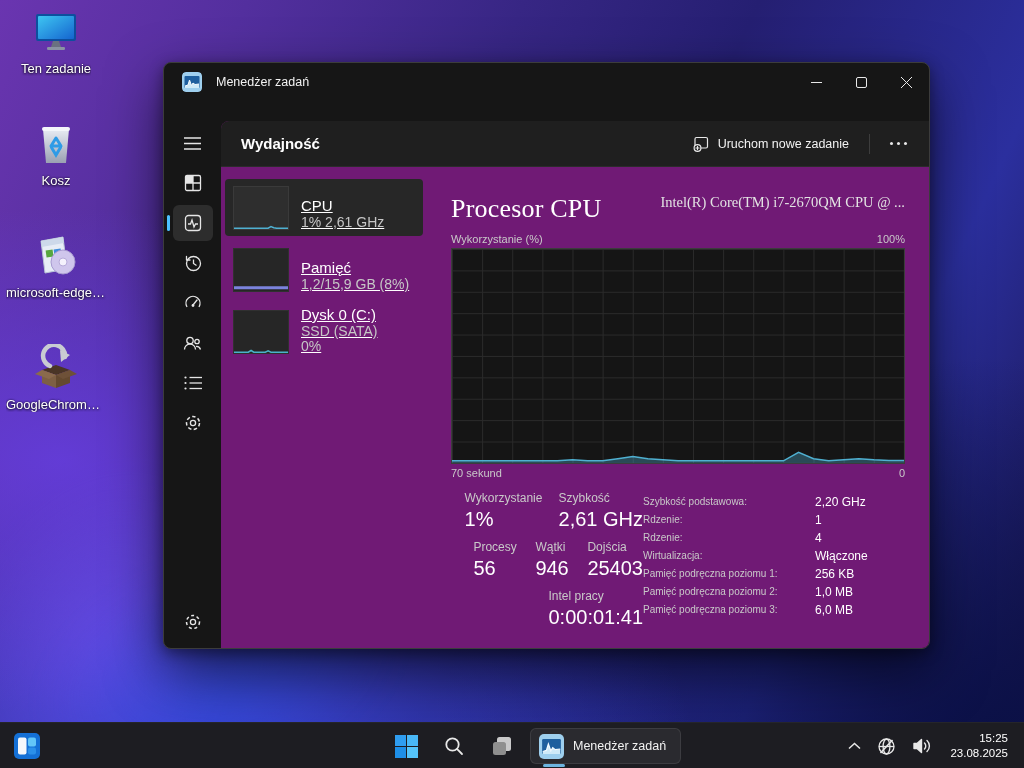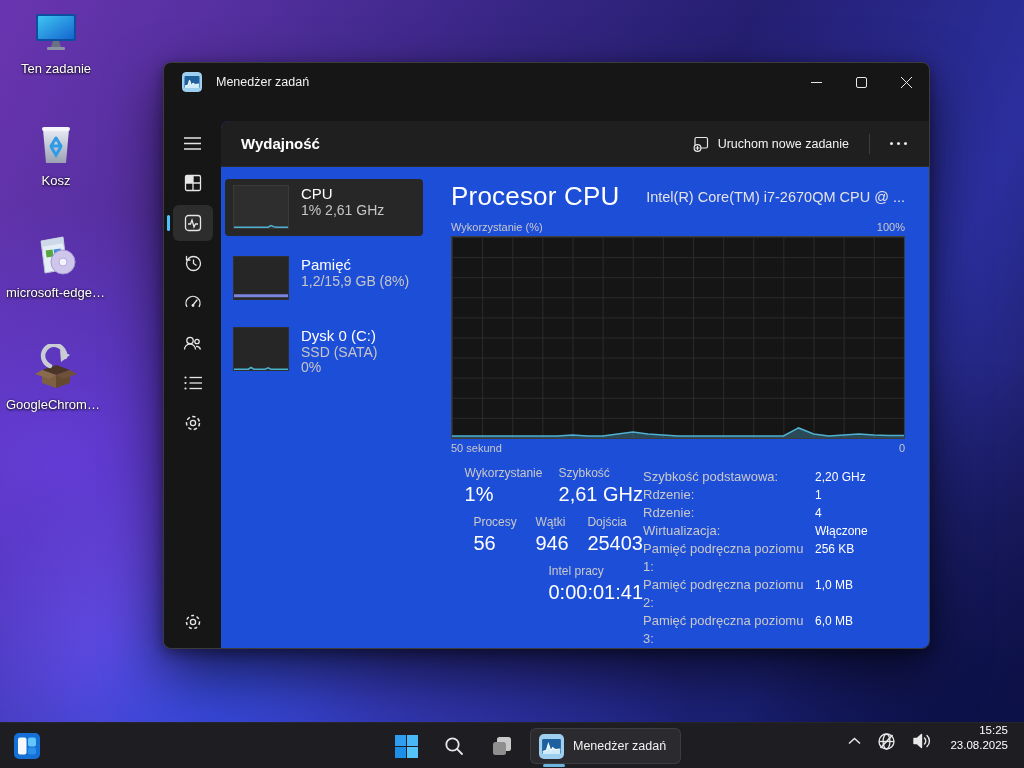--- a/index.html
+++ b/index.html
@@ -41,43 +41,43 @@
   .rail { width:57px; flex:0 0 auto; display:flex; flex-direction:column; align-items:center; }
   .rail-btn { width:40px; height:36px; border-radius:6px; display:flex; align-items:center; justify-content:center; position:relative; }
   .rail-btn svg { stroke:#e6e6e6; }
   .rail-btn.selected { background:#2d2d2d; }
   .rail-btn.selected::before { content:""; position:absolute; left:-6px; top:10px; width:3px; height:16px; border-radius:2px; background:#4cc2ff; }
   .rail .hamburger { margin-top:24px; }
   .rail .navlist { margin-top:4px; display:flex; flex-direction:column; gap:4px; }
   .rail .spacer { flex:1; }
   .rail .settings { margin-bottom:8px; }
 
-  .content { flex:1; margin-top:20px; background:#1d4ed8; border-top-left-radius:8px; display:flex; flex-direction:column; min-width:0; }
+  .content { flex:1; margin-top:20px; background:#701a75; border-top-left-radius:8px; display:flex; flex-direction:column; min-width:0; }
   .page-header { height:46px; flex:0 0 auto; background:#1f1f1f; border-top-left-radius:8px; border-bottom:1px solid #2b2b2b;
     display:flex; align-items:center; }
   .page-title { margin-left:20px; font-size:15px; font-weight:700; }
   .header-actions { margin-left:auto; display:flex; align-items:center; margin-right:12px; gap:10px; }
   .run-task-btn { display:flex; align-items:center; gap:9px; padding:6px 10px; border-radius:4px; font-size:12.5px; color:#f2f2f2; }
   .hdr-sep { width:1px; height:20px; background:#3d3d3d; }
   .more-btn { padding:6px 10px; border-radius:4px; display:flex; gap:4px; align-items:center; }
   .more-btn .dot { width:3px; height:3px; border-radius:50%; background:#e8e8e8; }
 
   .main-row { flex:1; display:flex; padding:12px 24px 0 4px; min-height:0; }
   .perf-list { width:198px; flex:0 0 auto; }
-  .perf-item { height:57px; border-radius:4px; margin-bottom:14px; padding:6px 8px; display:flex; align-items:flex-start; }
+  .perf-item { height:57px; border-radius:4px; margin-bottom:5px; padding:6px 8px; display:flex; align-items:flex-end;text-decoration:underline; }
   .perf-item.selected { background:#272727; }
   .mini-graph { width:56px; height:44px; background:#262626; border:1px solid #303030; flex:0 0 auto; }
   .perf-item.selected .mini-graph { background:#2e2e2e; border-color:#3a3a3a; }
   .mini-graph svg { width:100%; height:100%; display:block; }
   .perf-text { margin-left:12px; min-width:0; }
   .perf-name { font-size:15px; color:#fff; line-height:18px; }
   .perf-detail { font-size:14px; color:#c6c6c6; line-height:15px; }
 
   .details { flex:1; margin-left:28px; min-width:0; display:flex; flex-direction:column; }
-  .detail-title-row { display:flex; align-items:center; margin-top:2px; }
+  .detail-title-row { display:flex; align-items:flex-start; margin-top:15px;font-family:Liberation Serif, serif; }
   .detail-title { font-size:26px; font-weight:300; letter-spacing:.2px; }
   .detail-subtitle { margin-left:auto; font-size:14.5px; color:#e3e3e3; white-space:nowrap; }
   .chart-head, .chart-foot { display:flex; justify-content:space-between; font-size:11px; color:#c9c9c9; }
   .chart-head { margin-top:9px; }
   .chart-foot { margin-top:3px; }
   .chart { margin-top:3px; height:216px; position:relative; border:1px solid #3c3c3c; background:#151515;
     background-image:
       linear-gradient(to right, #2a2a2a 1px, transparent 1px),
       linear-gradient(to bottom, #2a2a2a 1px, transparent 1px);
     background-size:6.667% 10%; }
@@ -85,34 +85,34 @@
 
   .stats-row { display:flex; margin-top:12px; }
   .stats-block { width:192px; flex:0 0 auto; }
   .stat-group { display:flex; margin-bottom:9px;justify-content:flex-end; }
   .stat { }
   .stat .s-label { font-size:12px; color:#c9c9c9; }
   .stat .s-value { font-size:20px; font-weight:300; color:#fff; margin-top:3px; }
   .w94{width:94px;} .w62{width:62px;} .w52{width:52px;}
   .specs-block { flex:1; padding-top:2px; }
   .spec-row { display:flex; line-height:18px; }
-  .spec-label { width:172px; flex:0 0 auto; font-size:13px; color:#c9c9c9; }
+  .spec-label { width:172px; flex:0 0 auto; font-size:10px; color:#c9c9c9; }
   .spec-value { font-size:12px; color:#fff; }
 
   
   .taskbar { position:absolute; left:0; right:0; bottom:0; height:46px; background:#1d1d22;
     border-top:1px solid rgba(255,255,255,.04); display:flex; align-items:center; }
   .tb-left { position:absolute; left:14px; top:10px; }
   .tb-center { position:absolute; left:386px; top:5px; display:flex; align-items:center; gap:8px; height:36px; }
   .tb-iconbtn { width:40px; height:36px; border-radius:6px; display:flex; align-items:center; justify-content:center; }
   .tm-taskbtn { height:36px; display:flex; align-items:center; gap:9px; padding:0 14px 0 8px; border-radius:6px;
     background:rgba(255,255,255,.06); border:1px solid rgba(255,255,255,.09); position:relative; }
   .tm-taskbtn .t-label { font-size:12.5px; color:#f2f2f2; white-space:nowrap; }
   .tm-taskbtn::after { content:""; position:absolute; left:12px; bottom:-4px; width:22px; height:3px; border-radius:2px; background:#6db5e0; }
-  .tray { position:absolute; right:8px; top:0; height:46px; display:flex; gap:4px; }
+  .tray { position:absolute; right:8px; top:0; height:46px; display:flex; align-items:center; gap:4px; }
   .tray-btn { height:36px; padding:0 6px; border-radius:6px; display:flex; align-items:center; justify-content:center; }
   .clock { text-align:right; font-size:11.5px; color:#fff; line-height:15px; padding:0 8px; }
 </style>
 </head>
 <body>
 
 <div class="wallpaper">
   <div class="ribbon r1"></div>
   <div class="ribbon r2"></div>
 </div>
@@ -353,21 +353,21 @@
             <span>Wykorzystanie (%)</span>
             <span>100%</span>
           </div>
           <div class="chart">
             <svg viewBox="0 0 100 100" preserveAspectRatio="none">
               <polygon id="cpu-fill" fill="rgba(79,176,209,0.35)" points="0,100 0.00,99 3.33,99 6.67,99 10.00,99 13.33,99 16.67,99 20.00,99 23.33,99 26.67,98.5 30.00,99 33.33,99 36.67,98 40.00,97 43.33,98 46.67,98.5 50.00,99 53.33,99 56.67,99 60.00,99 63.33,99 66.67,99 70.00,99 73.33,99 76.67,95 80.00,98 83.33,99 86.67,98.5 90.00,98 93.33,98.5 96.67,98.8 100.00,98.8 100,100"></polygon>
               <polyline id="cpu-line" fill="none" stroke="#4fb0d1" stroke-width="1.5" vector-effect="non-scaling-stroke" points="0.00,99 3.33,99 6.67,99 10.00,99 13.33,99 16.67,99 20.00,99 23.33,99 26.67,98.5 30.00,99 33.33,99 36.67,98 40.00,97 43.33,98 46.67,98.5 50.00,99 53.33,99 56.67,99 60.00,99 63.33,99 66.67,99 70.00,99 73.33,99 76.67,95 80.00,98 83.33,99 86.67,98.5 90.00,98 93.33,98.5 96.67,98.8 100.00,98.8"></polyline>
             </svg>
           </div>
           <div class="chart-foot">
-            <span>50 sekund</span>
+            <span>70 sekund</span>
             <span>0</span>
           </div>
 
           <div class="stats-row">
             <div class="stats-block">
               <div class="stat-group">
                 <div class="stat w94">
                   <div class="s-label">Wykorzystanie</div>
                   <div class="s-value">1%</div>
                 </div>

